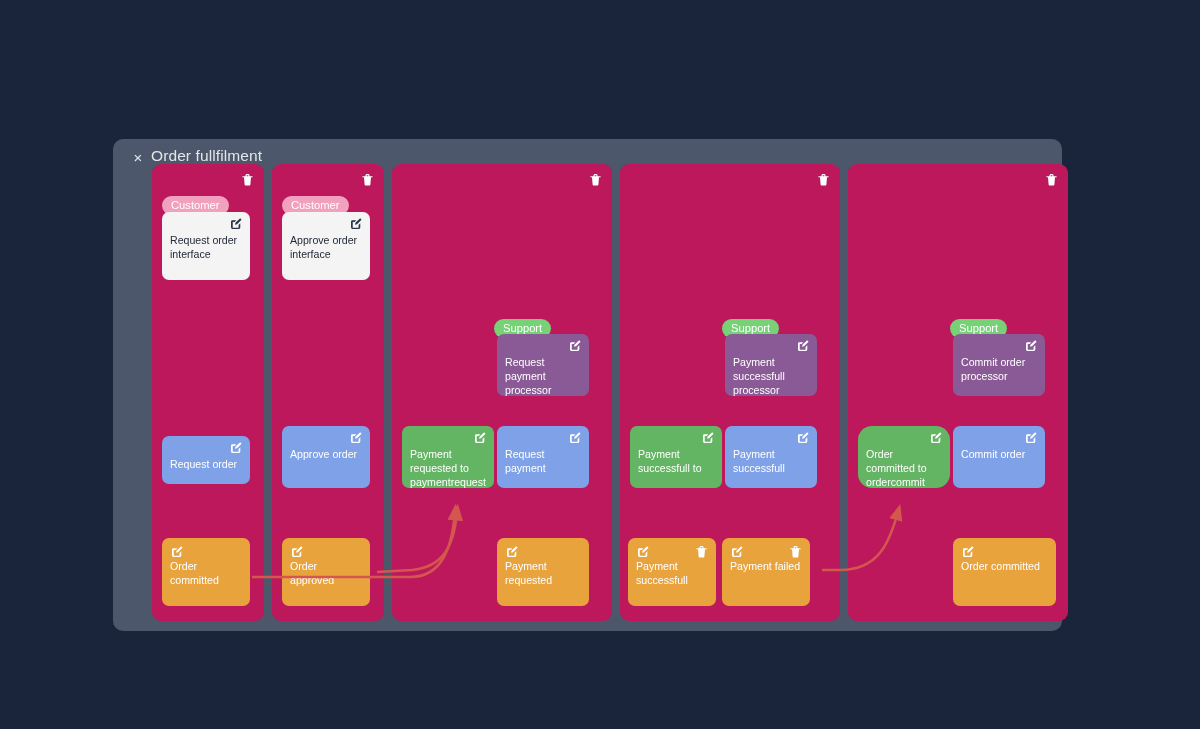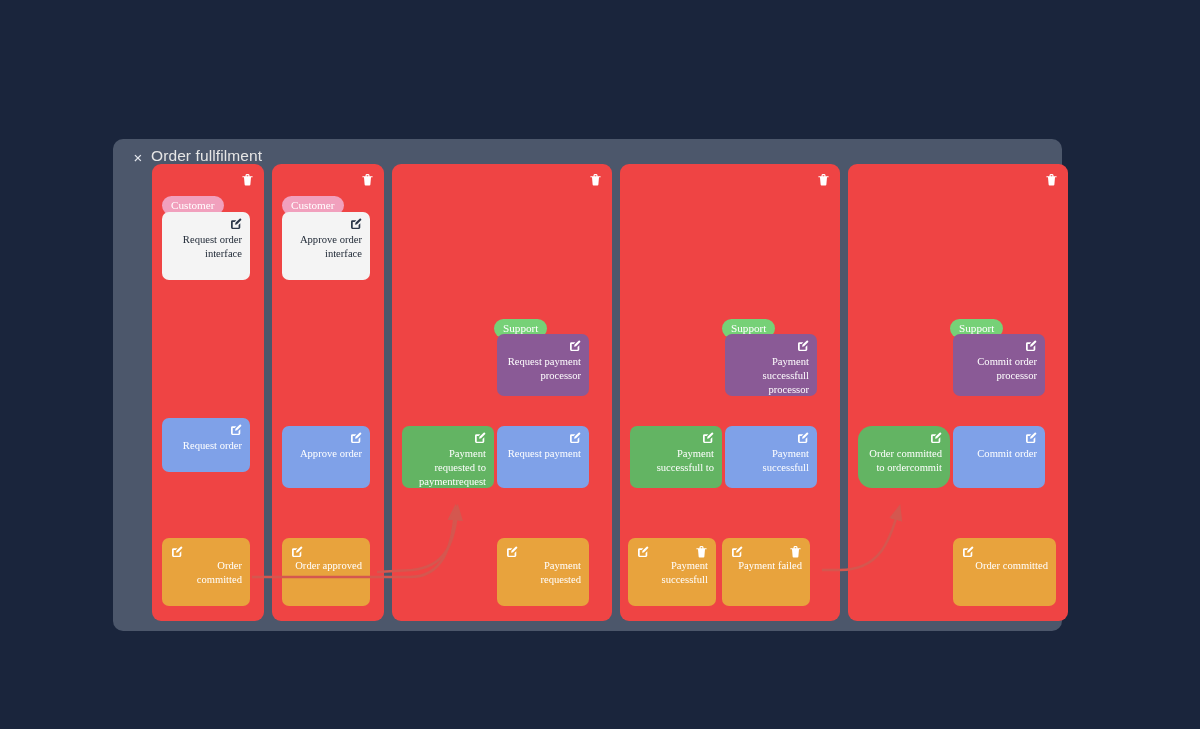--- a/index.html
+++ b/index.html
@@ -48,46 +48,45 @@
   #columns-wrap {
     position: absolute;
     left: 39px; top: 25px;
     width: 900px; height: 457px;
     display: flex;
     gap: 8px;
   }
 
   .column {
     position: relative;
-    background: #ef4444;
+    background: #be185d;
     border-radius: 9px;
     flex: 0 0 auto;
     height: 457px;
-    font-family: Liberation Serif, serif;
   }
   .column.w1 { width: 112px; }
   .column.w2 { width: 220px; }
 
   .col-trash {
     position: absolute;
     top: 9px; right: 10px;
     width: 13px; height: 14px;
     cursor: pointer;
   }
 
   .card {
     position: absolute;
     border-radius: 7px;
     padding: 7px 8px 6px 8px;
     font-size: 10.6px;
     line-height: 14px;
     color: #ffffff;
     overflow: hidden;
   }
-  .card .card-label { display: block; padding-top: 14px; text-align: right; }
+  .card .card-label { display: block; padding-top: 14px; }
 
   .card-icon {
     position: absolute;
     width: 12px; height: 12px;
     cursor: pointer;
   }
   .icon-edit-tr { top: 6px; right: 8px; }
   .icon-edit-tl { top: 8px; left: 9px; }
   .icon-trash-tr { top: 7px; right: 9px; }
 
@@ -171,21 +170,21 @@
             <path d="M3.2 4.2l.7 8.2a1 1 0 0 0 1 .9h4.2a1 1 0 0 0 1-.9l.7-8.2z" fill="#ffffff"></path>
           </svg></div>
         <div class="actor-badge pink" style="left: 10px; top: 32px;">Customer</div>
         <div class="card white" style="left: 10px; top: 48px; width: 88px; height: 68px;">
           <span class="card-icon icon-edit-tr"><svg viewBox="0 0 14 14" width="12" height="12" fill="none">
               <path d="M1.2 4.2a1.6 1.6 0 0 1 1.6-1.6h4.6l-2 2H3.2v6.8h6.8V8.2l2-2v5.0a1.6 1.6 0 0 1-1.6 1.6H2.8a1.6 1.6 0 0 1-1.6-1.6z" fill="#2b3648"></path>
               <path d="M12.9 1.1a1.1 1.1 0 0 1 0 1.6L8.2 7.4l-2.3.5.5-2.3 4.8-4.6a1.1 1.1 0 0 1 1.6 0z" fill="#2b3648"></path>
             </svg></span>
           <span class="card-label">Request order interface</span>
         </div>
-        <div class="card blue" style="left: 10px; top: 254px; width: 88px; height: 54px;">
+        <div class="card blue" style="left: 10px; top: 272px; width: 88px; height: 48px;">
           <span class="card-icon icon-edit-tr"><svg viewBox="0 0 14 14" width="12" height="12" fill="none">
               <path d="M1.2 4.2a1.6 1.6 0 0 1 1.6-1.6h4.6l-2 2H3.2v6.8h6.8V8.2l2-2v5.0a1.6 1.6 0 0 1-1.6 1.6H2.8a1.6 1.6 0 0 1-1.6-1.6z" fill="#ffffff"></path>
               <path d="M12.9 1.1a1.1 1.1 0 0 1 0 1.6L8.2 7.4l-2.3.5.5-2.3 4.8-4.6a1.1 1.1 0 0 1 1.6 0z" fill="#ffffff"></path>
             </svg></span>
           <span class="card-label">Request order</span>
         </div>
         <div class="card orange" style="left: 10px; top: 374px; width: 88px; height: 68px;">
           <span class="card-icon icon-edit-tl"><svg viewBox="0 0 14 14" width="12" height="12" fill="none">
               <path d="M1.2 4.2a1.6 1.6 0 0 1 1.6-1.6h4.6l-2 2H3.2v6.8h6.8V8.2l2-2v5.0a1.6 1.6 0 0 1-1.6 1.6H2.8a1.6 1.6 0 0 1-1.6-1.6z" fill="#ffffff"></path>
               <path d="M12.9 1.1a1.1 1.1 0 0 1 0 1.6L8.2 7.4l-2.3.5.5-2.3 4.8-4.6a1.1 1.1 0 0 1 1.6 0z" fill="#ffffff"></path>

